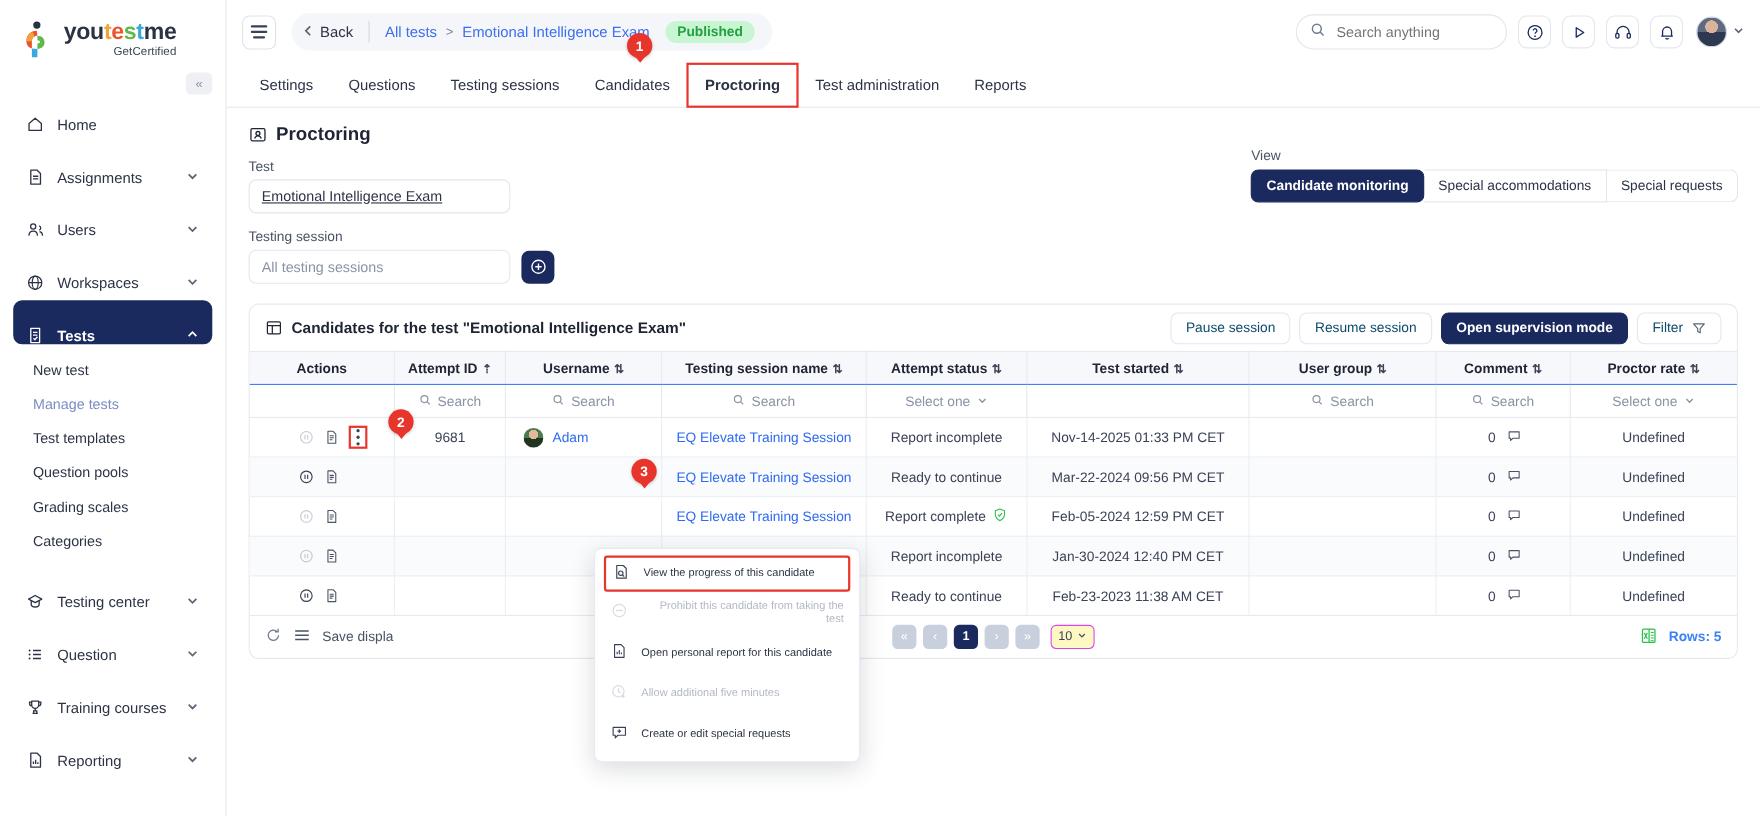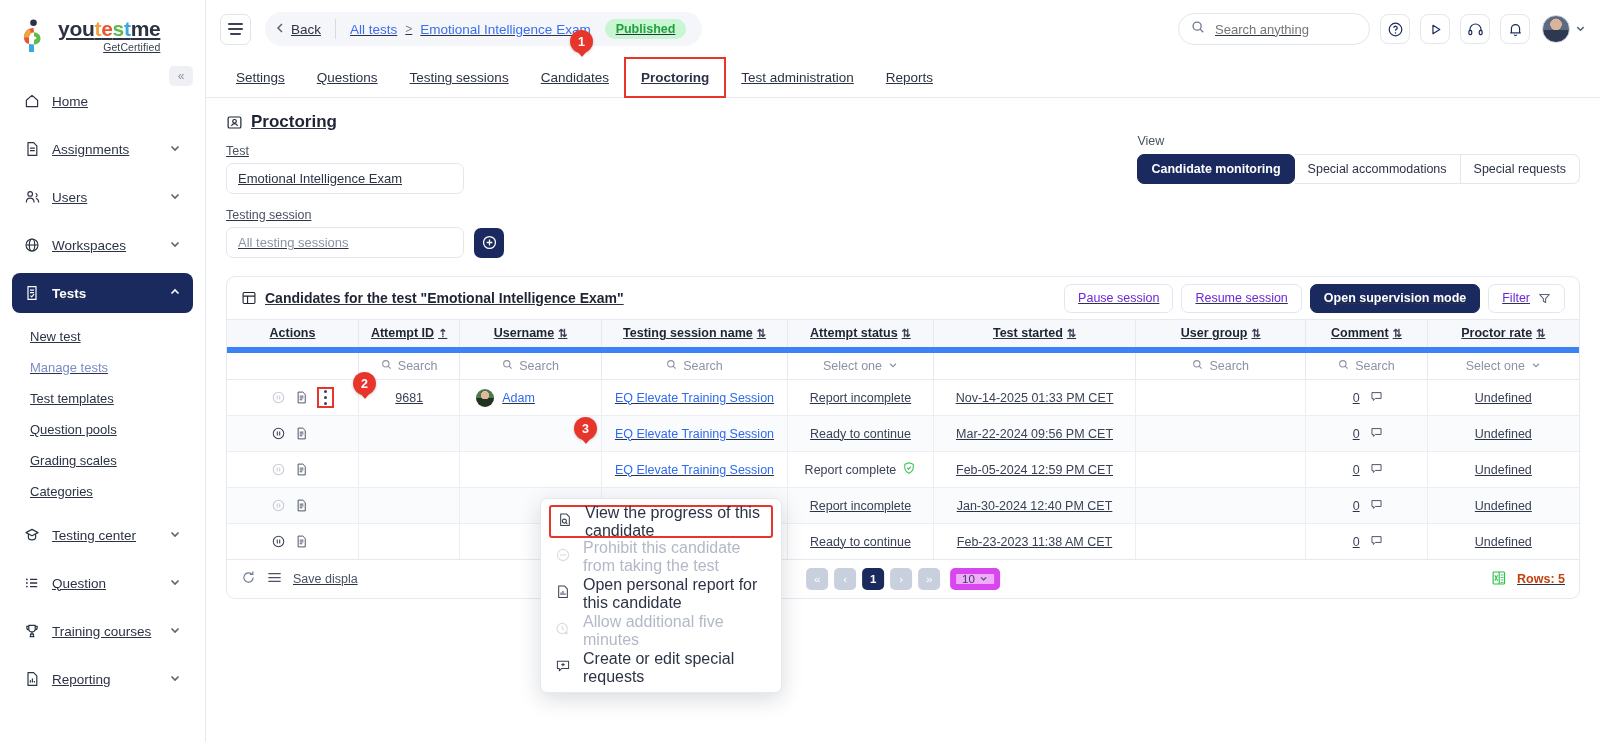--- a/index.html
+++ b/index.html
@@ -4,21 +4,21 @@
 <style>
   * { box-sizing: border-box; }
   html, body {
     margin: 0; padding: 0;
     width: 1600px; height: 742px;
     overflow: hidden;
     font-family: "Liberation Sans", sans-serif;
     background: #ffffff;
     color: #2c3345;
   }
-  .app { display: flex; width: 1600px; height: 665px; text-decoration: underline; }
+  .app { display: flex; width: 1600px; height: 665px; }
 
   
   .sidebar {
     width: 206px; height: 742px; flex: 0 0 206px;
     background: #ffffff;
     border-right: 1px solid #e6e9ef;
     position: relative;
     overflow: hidden;
   }
   .logo-wrap { padding: 18px 0 4px 22px; display:flex; align-items:center; }
@@ -34,21 +34,21 @@
   .collapse-btn {
     position: absolute; right: 12px; top: 66px;
     width: 24px; height: 20px; border-radius: 5px;
     background: #eef0f4; color: #8b93a5;
     display: flex; align-items: center; justify-content: center;
     font-size: 12px; cursor: pointer;
   }
 
   .nav { margin-top: 24px; }
   .nav-item {
-    display: flex; align-items: center;
+    display: flex; align-items: flex-end;
     height: 40px; margin: 0 12px 8px 12px;
     padding: 0 12px; border-radius: 8px;
     font-size: 13.5px; color: #2c3345; cursor: pointer;
   }
   .nav-item .ico { width: 22px; display:flex; align-items:center; justify-content:flex-start; color:#2c3345; }
   .nav-item .lbl { flex: 1; padding-left: 6px; }
   .nav-item .chev { color: #5b6377; font-size: 11px; }
   .nav-item.active { background: #1b2a5e; color: #ffffff; font-weight: 700; }
   .nav-item.active .ico, .nav-item.active .chev { color: #ffffff; }
   .sub-item {
@@ -159,29 +159,29 @@
   .card {
     margin-top: 18px; border: 1px solid #e6e9ef; border-radius: 9px;
     background: #fff; overflow: visible; position: relative;
   }
   .card-head { height: 42px; display: flex; align-items: center; padding: 0 14px; }
   .card-title { display:flex; align-items:center; font-size: 14px; font-weight: 700; color: #1e2433; }
   .card-title .ico { margin-right: 8px; display:flex; }
   .card-head-right { margin-left: auto; display: flex; gap: 8px; }
   .btn {
     height: 29px; border: 1px solid #e2e6ee; border-radius: 7px; background: #fff;
-    font-size: 12.5px; color: #6d28d9; padding: 0 13px; display: flex; align-items: center;
+    font-size: 12.5px; color: #0c4a6e; padding: 0 13px; display: flex; align-items: center;
     cursor: pointer; white-space: nowrap; font-family: "Liberation Sans", sans-serif;
   }
   .btn.primary { background: #1b2a5e; color: #fff; border-color: #1b2a5e; font-weight: 700; }
   .btn .fi { margin-left: 8px; display:flex; color:#5b6377; }
 
   table { width: 100%; border-collapse: collapse; table-layout: fixed; }
   thead th {
-    background: #f7f8fb; border-top: 1px solid #e6e9ef; border-bottom: 6px solid #3b82f6;
+    background: #f7f8fb; border-top: 1px solid #e6e9ef; border-bottom: 1px solid #3b82f6;
     border-right: 1px solid #e6e9ef;
     font-size: 12.5px; font-weight: 700; color: #1e2433; height: 30px; padding: 0 8px;
     text-align: center; white-space: nowrap;
   }
   thead th:last-child { border-right: none; }
   .sort { color: #3b4256; margin-left: 4px; font-size: 11px; }
   tr.filter-row td {
     height: 30px; border-bottom: 1px solid #e6e9ef; border-right: 1px solid #e6e9ef;
     font-size: 12.5px; color: #8b93a5; text-align: center; padding: 0 8px;
   }
@@ -220,35 +220,35 @@
     border-top: none; position: relative;
   }
   .tfoot-left { display: flex; align-items: center; gap: 11px; font-size: 12.5px; color: #4a5264; }
   .pager { position: absolute; left: 50%; transform: translateX(-50%); display: flex; align-items: center; gap: 6px; }
   .pg {
     width: 22px; height: 22px; border-radius: 5px; background: #c8d0dd; color: #fff;
     display: flex; align-items: center; justify-content: center; font-size: 11.5px; cursor: pointer;
   }
   .pg.cur { background: #1b2a5e; font-weight: 700; }
   .pg-sel {
-    height: 22px; border: 6px solid #d946ef; border-radius: 5px; background: #f0abfc;
+    height: 22px; border: 1px solid #d946ef; border-radius: 5px; background: #fef9c3;
     font-size: 11.5px; color: #3b4256; display: flex; align-items: center; gap: 4px;
     padding: 0 6px; margin-left: 4px; cursor: pointer;
   }
-  .tfoot-right { margin-left: auto; display: flex; align-items: center; gap: 10px; font-size: 12.5px; color: #c2410c; font-weight: 700;}
+  .tfoot-right { margin-left: auto; display: flex; align-items: center; gap: 10px; font-size: 12.5px; color: #3b82f6; font-weight: 700;}
 
   
   .ctx-menu {
     position: absolute; left: 334px; top: 400px; width: 242px;
     background: #fff; border: 1px solid #e6e9ef; border-radius: 7px;
     box-shadow: 0 6px 22px rgba(20,28,50,.16); padding: 6px 0; z-index: 20;
   }
   .ctx-item {
     display: flex; align-items: center; gap: 12px;
-    height: 37px; padding: 0 14px; font-size: 16px; color: #2c3345; cursor: pointer;
+    height: 37px; padding: 0 14px; font-size: 10px; color: #2c3345; cursor: pointer; text-align: right;
   }
   .ctx-item.dis { color: #b2b8c6; cursor: default; }
   .ctx-item.dis svg { opacity: .5; }
   .ctx-item.hl { border: 2px solid #e8352b; border-radius: 3px; margin: 0 8px; padding: 0 6px; height: 33px; }
 
   
   .step {
     position: absolute; width: 23px; height: 23px; border-radius: 50%;
     background: #e8352b; color: #fff; font-size: 12.5px; font-weight: 700;
     display: flex; align-items: center; justify-content: center; z-index: 30;

